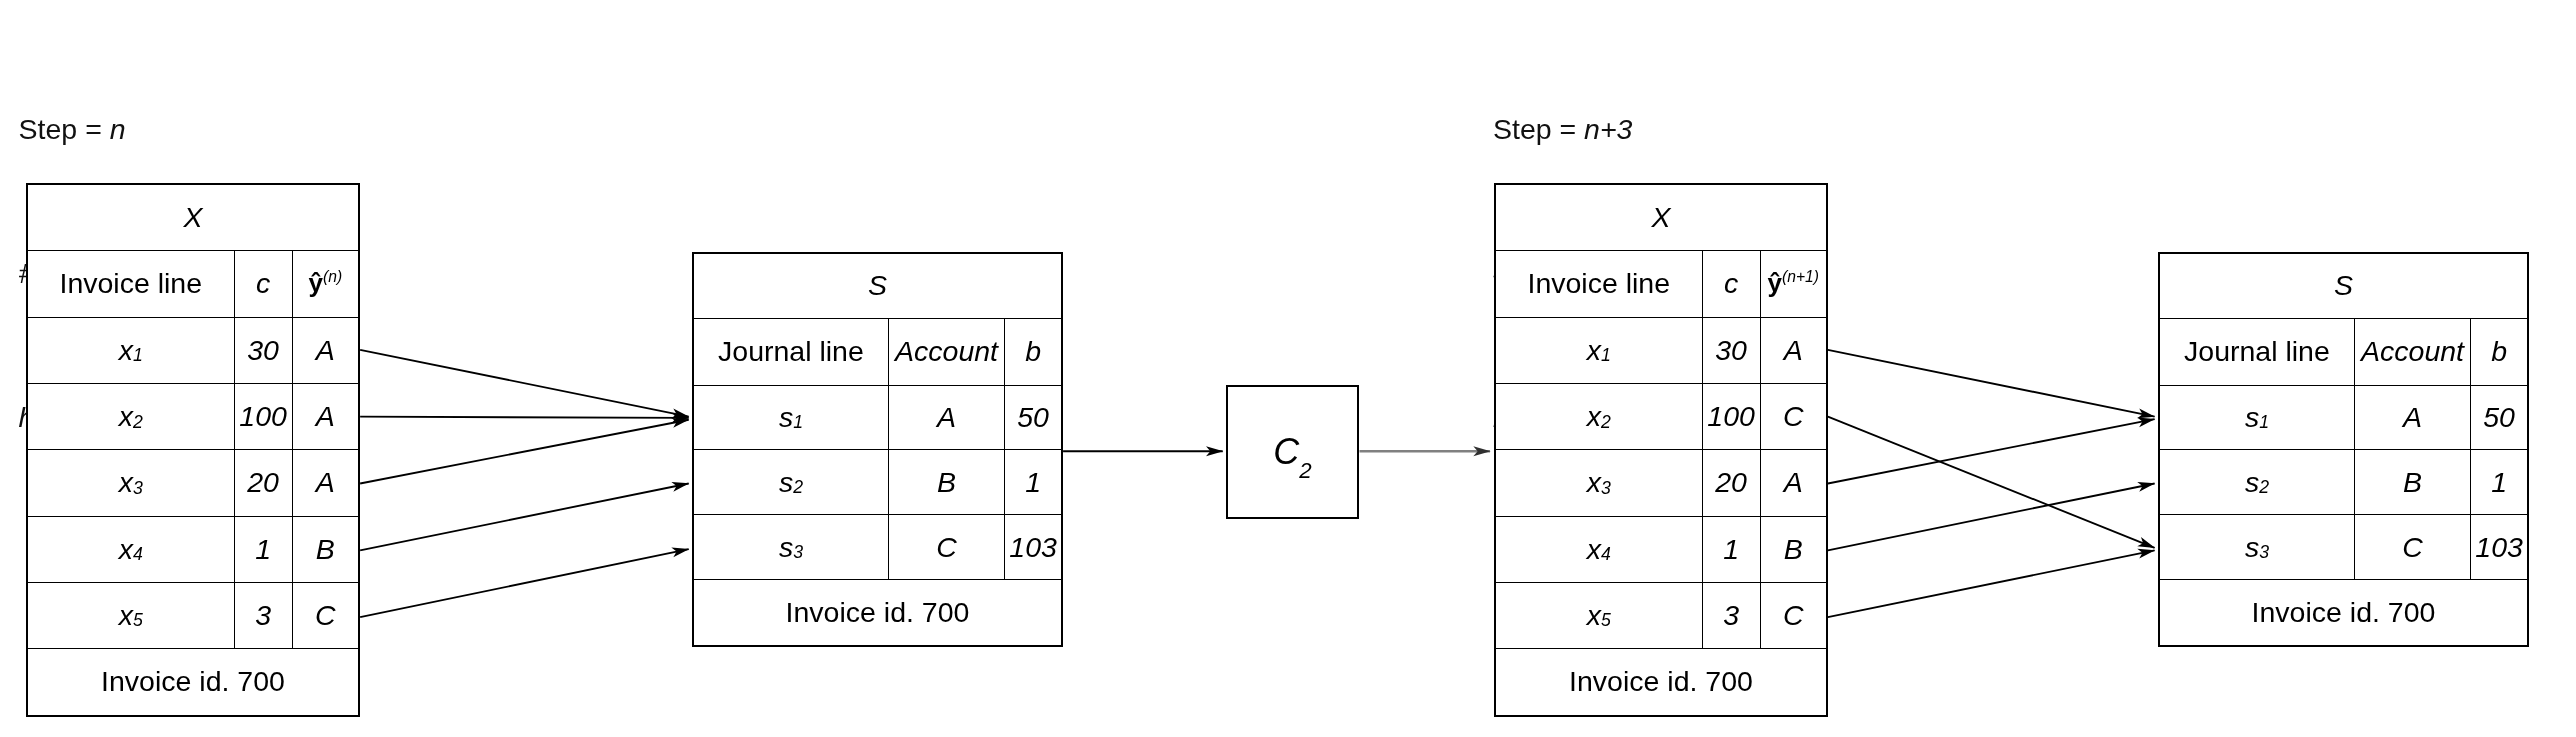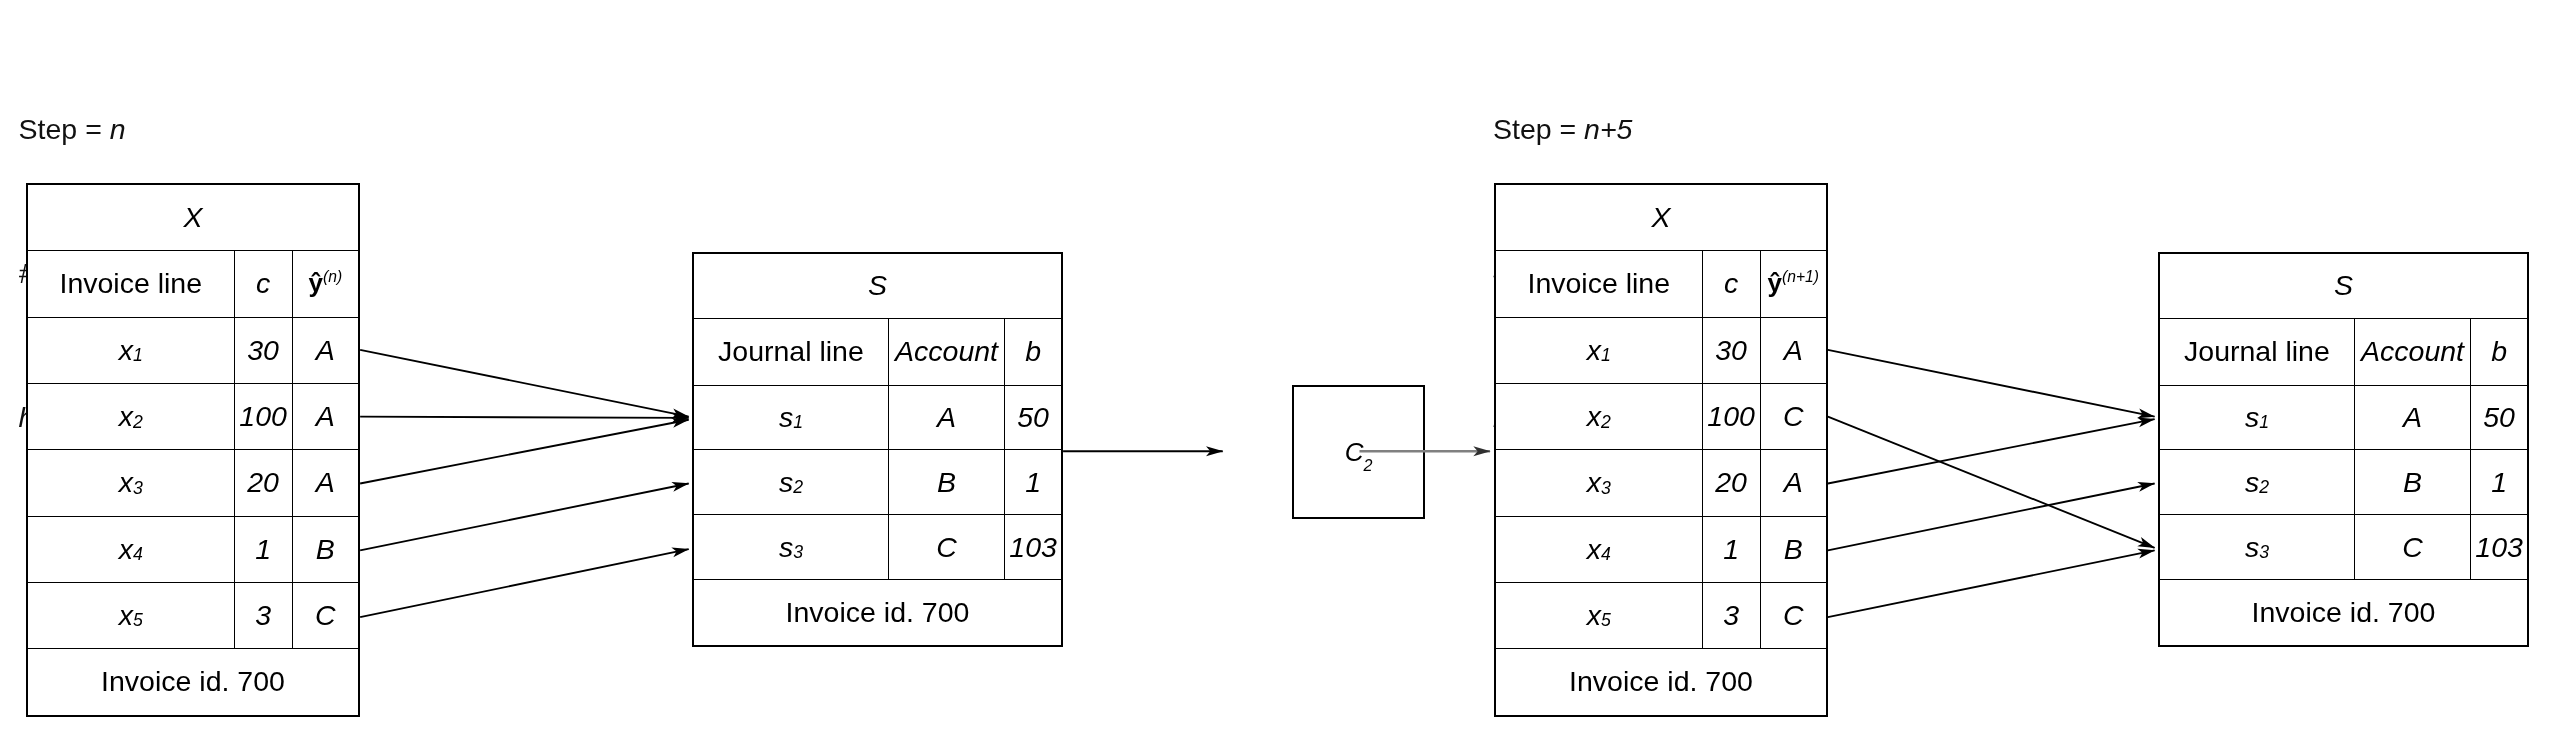--- a/index.html
+++ b/index.html
@@ -32,40 +32,40 @@
   #x-table-left{left:26px;}
   #x-table-right{left:1494px;}
 
   
   .s-table{width:371px;height:395px;grid-template-columns:318fr 190fr 91fr;
            grid-template-rows:106fr 109fr 106fr 106fr 106fr 106fr;top:252px;}
   #s-table-left{left:692px;}
   #s-table-right{left:2158px;}
 
   .c2-box{
-    position:absolute;left:1292px;top:385px;width:133px;height:134px;
+    position:absolute;left:1226px;top:385px;width:133px;height:134px;
     border:2.5px solid #000;box-sizing:border-box;background:#fff;
     display:flex;align-items:center;justify-content:center;
-    font-size:26px;font-style:italic;
+    font-size:36px;font-style:italic;
   }
   .c2-box sub.sb{font-style:italic;}
 
   svg.overlay{position:absolute;left:0;top:0;width:2576px;height:738px;pointer-events:none;}
 </style>
 </head>
 <body>
 
 <div class="annotation" style="left:18.6px;top:8.7px;">
   <div><span>Step = </span><span class="var">n</span></div>
   <div class="italic-line">#e = 2</div>
   <div class="italic-line">h = 1</div>
 </div>
 
 <div class="annotation" style="left:1493px;top:8.7px;">
-  <div><span>Step = </span><span class="var">n+5</span></div>
+  <div><span>Step = </span><span class="var">n+3</span></div>
   <div class="italic-line">#e = 0</div>
   <div class="italic-line">h = 0</div>
 </div>
 
 <div class="dtable x-table" id="x-table-left">
   <div class="cell span-all bb table-title">X</div>
   <div class="cell br bb">Invoice line</div>
   <div class="cell br bb it">c</div>
   <div class="cell bb">
       <span class="yhat">ŷ</span>

